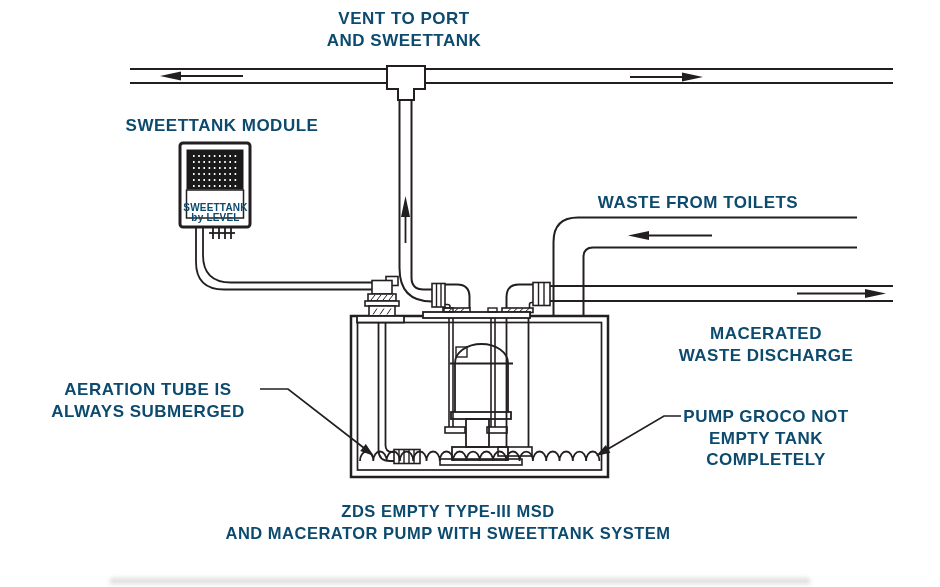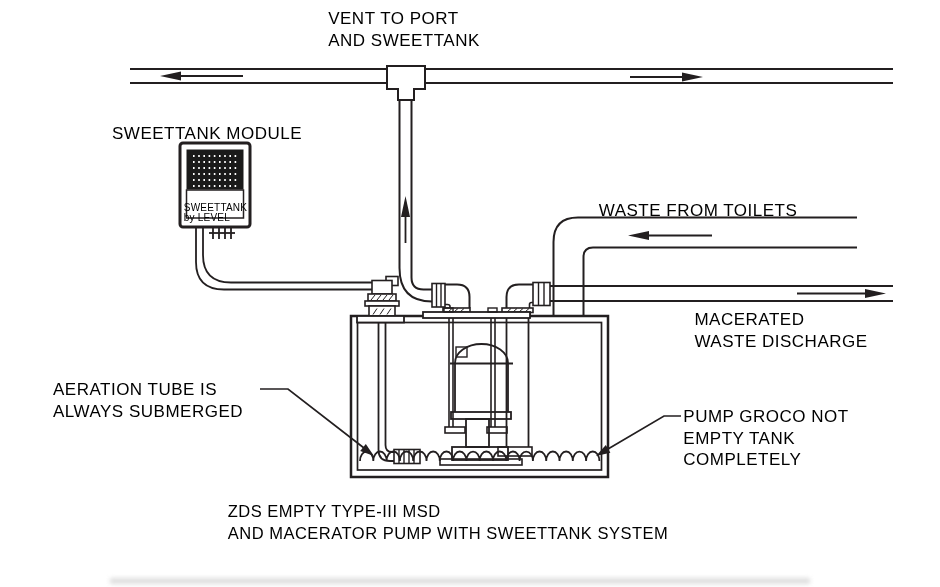--- a/index.html
+++ b/index.html
@@ -3,22 +3,22 @@
 <meta charset="utf-8">
 <style>
   html,body{margin:0;padding:0;background:#fff;}
   .stage{
     position:relative;width:940px;height:587px;background:#ffffff;
     overflow:hidden;font-family:"Liberation Sans",sans-serif;color:#231f20;
   }
   .stage svg{position:absolute;left:0;top:0;}
   .lbl{
     position:absolute;transform:translateX(-50%);
-    white-space:nowrap;color:#000000;
-    font-size:17px;line-height:21.5px;letter-spacing:0.5px;font-weight:400;
+    text-align:center;white-space:nowrap;color:#0c4a6e;
+    font-size:17px;line-height:21.5px;letter-spacing:0.5px;font-weight:700;
   }
   .lbl.caption{font-size:16.5px;line-height:21.5px;}
   .lbl.devlbl{font-size:10px;line-height:10px;letter-spacing:0.2px;margin-top:8px;}
   .bottom-smudge{
     position:absolute;left:110px;top:578px;width:700px;height:6px;
     background:#d4d4d4;filter:blur(2px);opacity:.75;
   }
 </style>
 </head>
 <body>
@@ -203,29 +203,29 @@
     <path d="M681,416 H664 L608,449" stroke-width="1.7"></path>
     <polygon points="596,456 605.8,445 610.4,452.8" fill="#231f20" stroke="none"></polygon>
   </g>
 </svg>
 
   <div class="lbl" style="left:404px;top:8px;">
     <div>VENT TO PORT</div>
     <div>AND SWEETTANK</div>
   </div>
 
-  <div class="lbl" style="left:207px;top:115px;margin-top:8px;">
+  <div class="lbl" style="left:222px;top:115px;">
     <div>SWEETTANK MODULE</div>
   </div>
 
-  <div class="lbl" style="left:698px;top:192px;margin-top:8px;">
+  <div class="lbl" style="left:698px;top:192px;">
     <div>WASTE FROM TOILETS</div>
   </div>
 
-  <div class="lbl" style="left:766px;top:309px;margin-left:15px;">
+  <div class="lbl" style="left:766px;top:323px;">
     <div>MACERATED</div>
     <div>WASTE DISCHARGE</div>
   </div>
 
   <div class="lbl" style="left:148px;top:379px;">
     <div>AERATION TUBE IS</div>
     <div>ALWAYS SUBMERGED</div>
   </div>
 
   <div class="lbl" style="left:766px;top:406px;">

